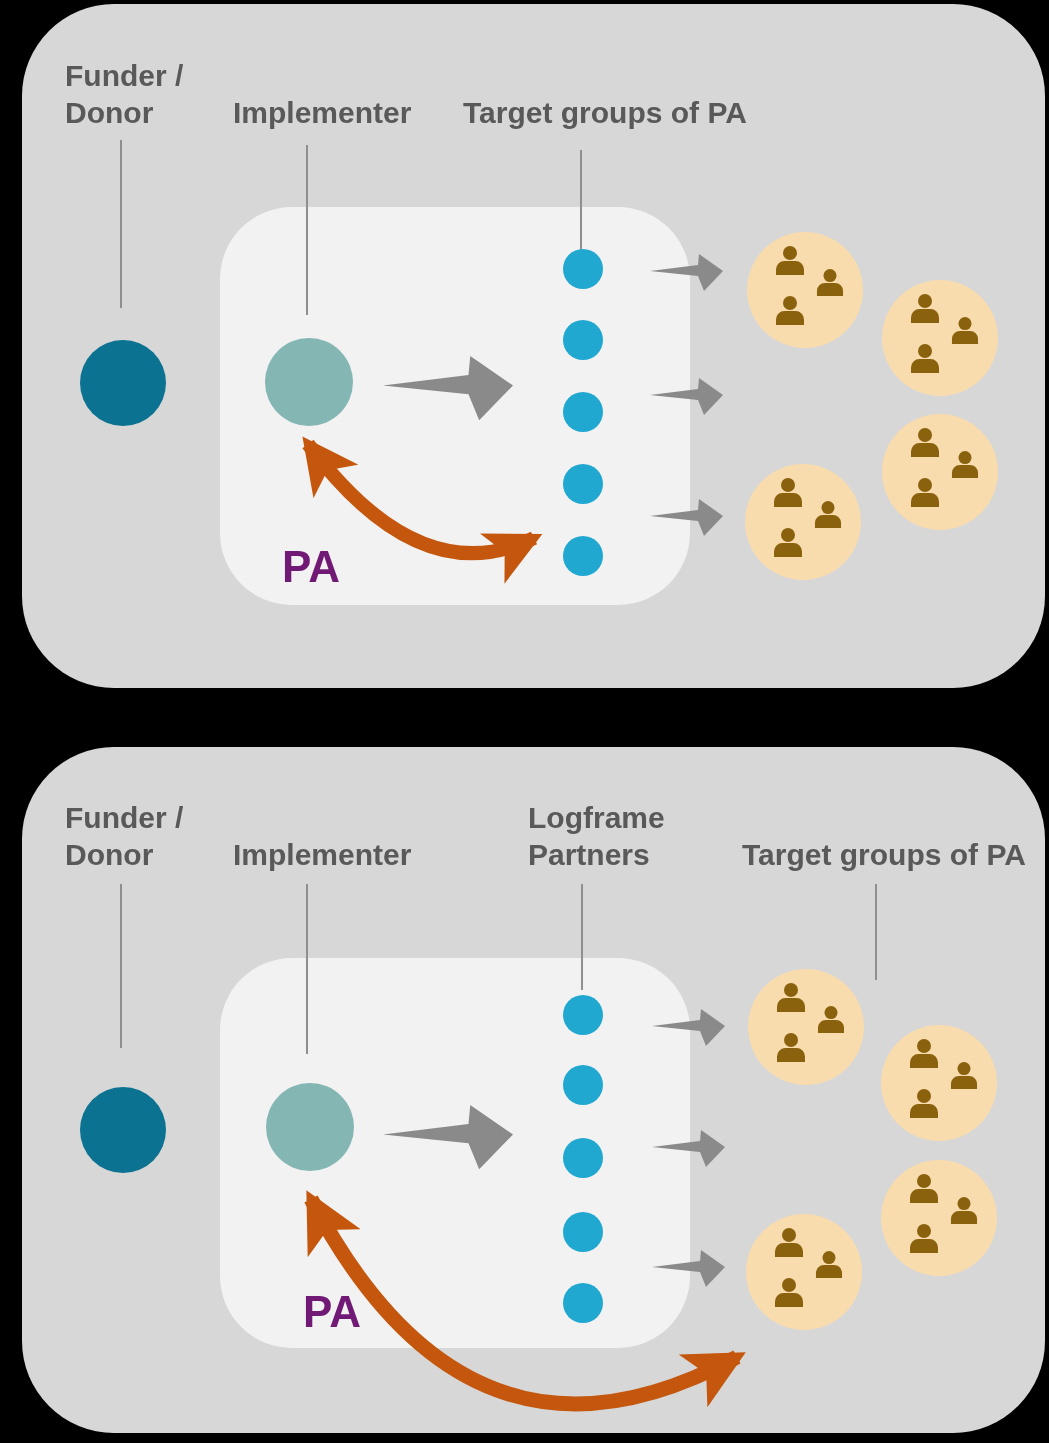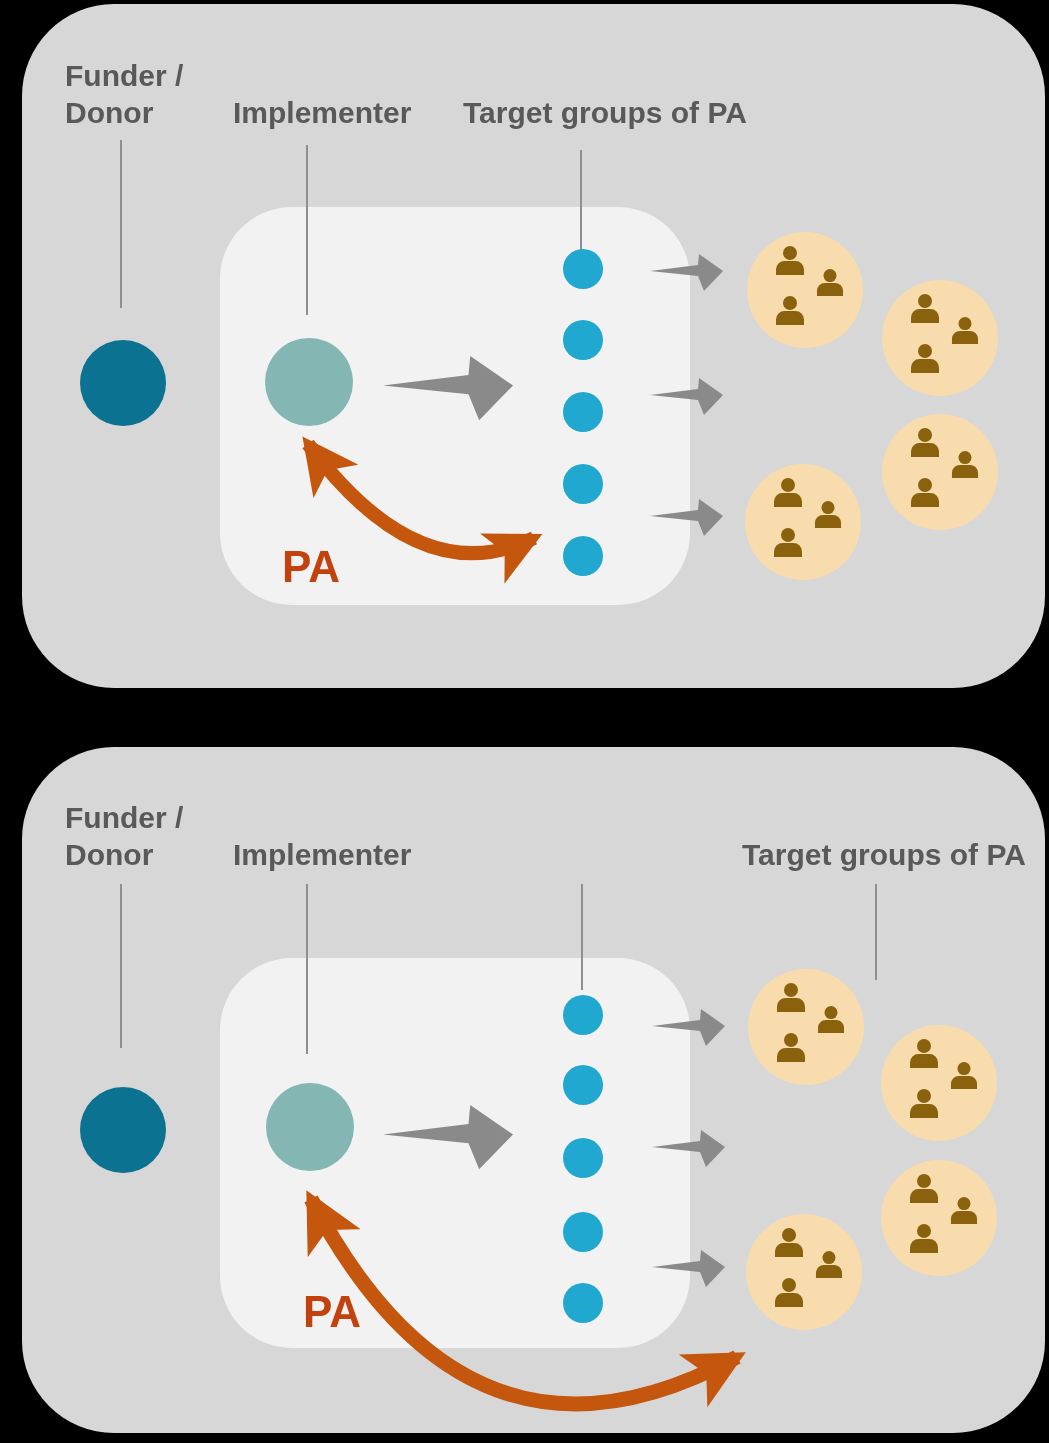--- a/index.html
+++ b/index.html
@@ -12,21 +12,21 @@
   .leader{position:absolute;width:2px;background:#8F8F8F;}
   .progbox{position:absolute;background:#F2F2F2;border-radius:72px;}
   .circle{position:absolute;border-radius:50%;}
   .funder{width:86px;height:86px;background:#0B7291;}
   .impl{width:88px;height:88px;background:#84B6B3;}
   .dot{position:absolute;width:40px;height:40px;border-radius:50%;background:#21A8D1;left:541px;}
   .garrow{position:absolute;}
   .garrow svg{display:block;width:100%;height:100%;}
   .tgroup{position:absolute;width:116px;height:116px;border-radius:50%;background:#F8DCAE;}
   .tgroup svg{display:block;width:116px;height:116px;}
-  .pa{position:absolute;color:#c2410c;font-size:44px;font-weight:700;width:110px;text-align:center;}
+  .pa{position:absolute;color:#701a75;font-size:44px;font-weight:700;width:110px;text-align:center;}
   .overlay{position:absolute;left:0;top:0;width:100%;height:100%;pointer-events:none;}
 </style>
 </head>
 <body>
 
 <svg width="0" height="0" style="position:absolute">
   <defs>
     <symbol id="person" viewBox="0 0 32 29">
       <circle cx="16" cy="7" r="7" fill="#8A620E"></circle>
       <path d="M2 29 v-5.5 a8.5 8.5 0 0 1 8.5-8.5 h11 a8.5 8.5 0 0 1 8.5 8.5 V29 z" fill="#8A620E"></path>
@@ -120,20 +120,21 @@
 
     <div class="pa" style="left:234px;top:538px;"><span>PA</span></div>
   </div>
 
   <div class="panel bottom">
 
     <div class="progbox" style="left:198px;top:211px;width:470px;height:390px;"></div>
 
     <div class="label" style="left:43px;top:52px;"><span>Funder /</span><br><span>Donor</span></div>
     <div class="label" style="left:211px;top:89px;"><span>Implementer</span></div>
+    <div class="label" style="left:506px;top:52px;"><span>Logframe</span><br><span>Partners</span></div>
     <div class="label" style="left:720px;top:89px;"><span>Target groups of PA</span></div>
 
     <div class="leader" style="left:98px;top:137px;height:164px;"></div>
     <div class="leader" style="left:284px;top:137px;height:170px;"></div>
     <div class="leader" style="left:559px;top:137px;height:106px;"></div>
     <div class="leader" style="left:853px;top:137px;height:96px;"></div>
 
     <div class="circle funder" style="left:58px;top:340px;"></div>
     <div class="circle impl" style="left:244px;top:336px;"></div>
 

